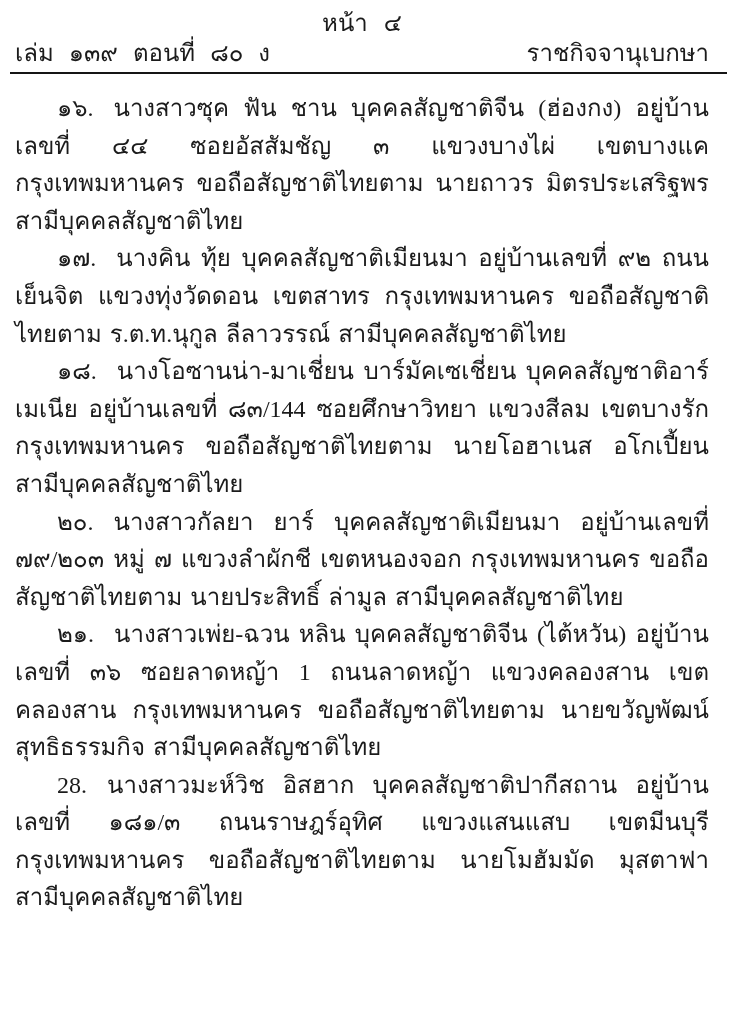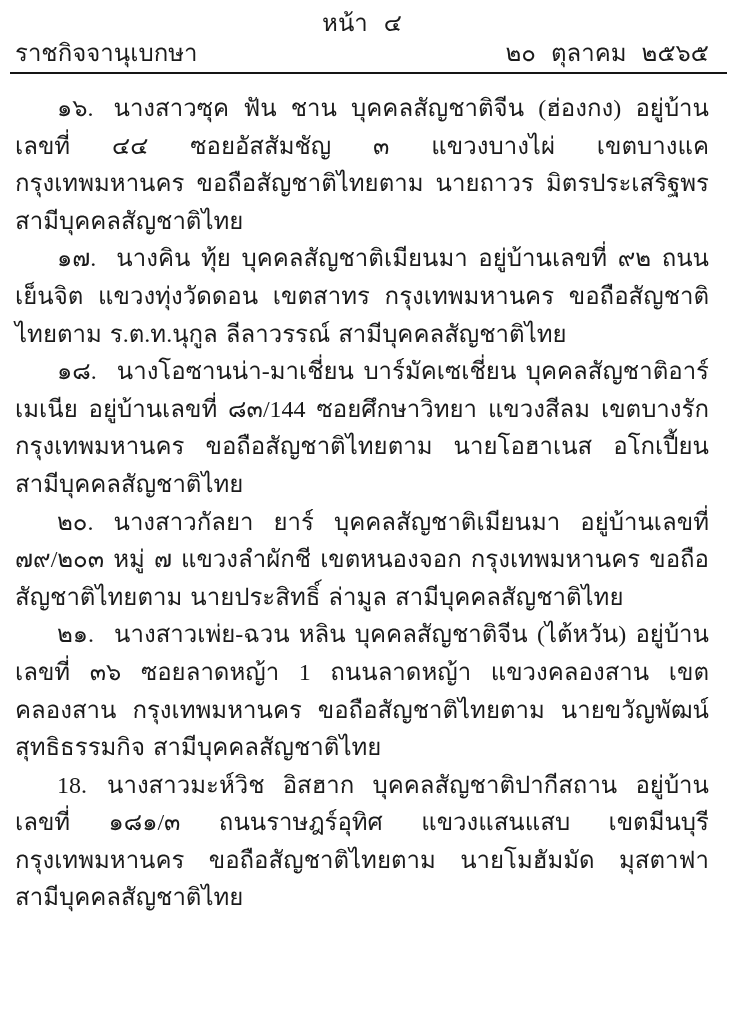--- a/index.html
+++ b/index.html
@@ -55,22 +55,22 @@
   }
 </style>
 </head>
 <body>
 
 <div class="page">
 
   <div class="header">
     <div class="page-no">หน้า ๔</div>
     <div class="header-row">
+      <span class="left">เล่ม ๑๓๙ ตอนที่ ๘๐ ง</span>
       <span class="center">ราชกิจจานุเบกษา</span>
-      <span class="right">๒๐ ตุลาคม ๒๕๖๕</span>
     </div>
     <hr class="header-rule">
   </div>
 
   <div class="content">
     <p class="entry">
       <span class="num">๑๖.</span><span class="txt">นางสาวซุค ฟัน ชาน บุคคลสัญชาติจีน (ฮ่องกง) อยู่บ้านเลขที่ ๔๔ ซอยอัสสัมชัญ ๓ แขวงบางไผ่ เขตบางแค กรุงเทพมหานคร ขอถือสัญชาติไทยตาม นายถาวร มิตรประเสริฐพร สามีบุคคลสัญชาติไทย</span>
     </p>
 
     <p class="entry">
@@ -84,18 +84,18 @@
 
     <p class="entry">
       <span class="num">๒๐.</span><span class="txt">นางสาวกัลยา ยาร์ บุคคลสัญชาติเมียนมา อยู่บ้านเลขที่ ๗๙/๒๐๓ หมู่ ๗ แขวงลำผักชี เขตหนองจอก กรุงเทพมหานคร ขอถือสัญชาติไทยตาม นายประสิทธิ์ ล่ามูล สามีบุคคลสัญชาติไทย</span>
     </p>
 
     <p class="entry">
       <span class="num">๒๑.</span><span class="txt">นางสาวเพ่ย-ฉวน หลิน บุคคลสัญชาติจีน (ไต้หวัน) อยู่บ้านเลขที่ ๓๖ ซอยลาดหญ้า 1 ถนนลาดหญ้า แขวงคลองสาน เขตคลองสาน กรุงเทพมหานคร ขอถือสัญชาติไทยตาม นายขวัญพัฒน์ สุทธิธรรมกิจ สามีบุคคลสัญชาติไทย</span>
     </p>
 
     <p class="entry">
-      <span class="num">18.</span><span class="txt">นางสาวมะห์วิช อิสฮาก บุคคลสัญชาติปากีสถาน อยู่บ้านเลขที่ ๑๘๑/๓ ถนนราษฎร์อุทิศ แขวงแสนแสบ เขตมีนบุรี กรุงเทพมหานคร ขอถือสัญชาติไทยตาม นายโมฮัมมัด มุสตาฟา สามีบุคคลสัญชาติไทย</span>
+      <span class="num">28.</span><span class="txt">นางสาวมะห์วิช อิสฮาก บุคคลสัญชาติปากีสถาน อยู่บ้านเลขที่ ๑๘๑/๓ ถนนราษฎร์อุทิศ แขวงแสนแสบ เขตมีนบุรี กรุงเทพมหานคร ขอถือสัญชาติไทยตาม นายโมฮัมมัด มุสตาฟา สามีบุคคลสัญชาติไทย</span>
     </p>
 
   </div>
 
 </div>
 
 </body></html>

